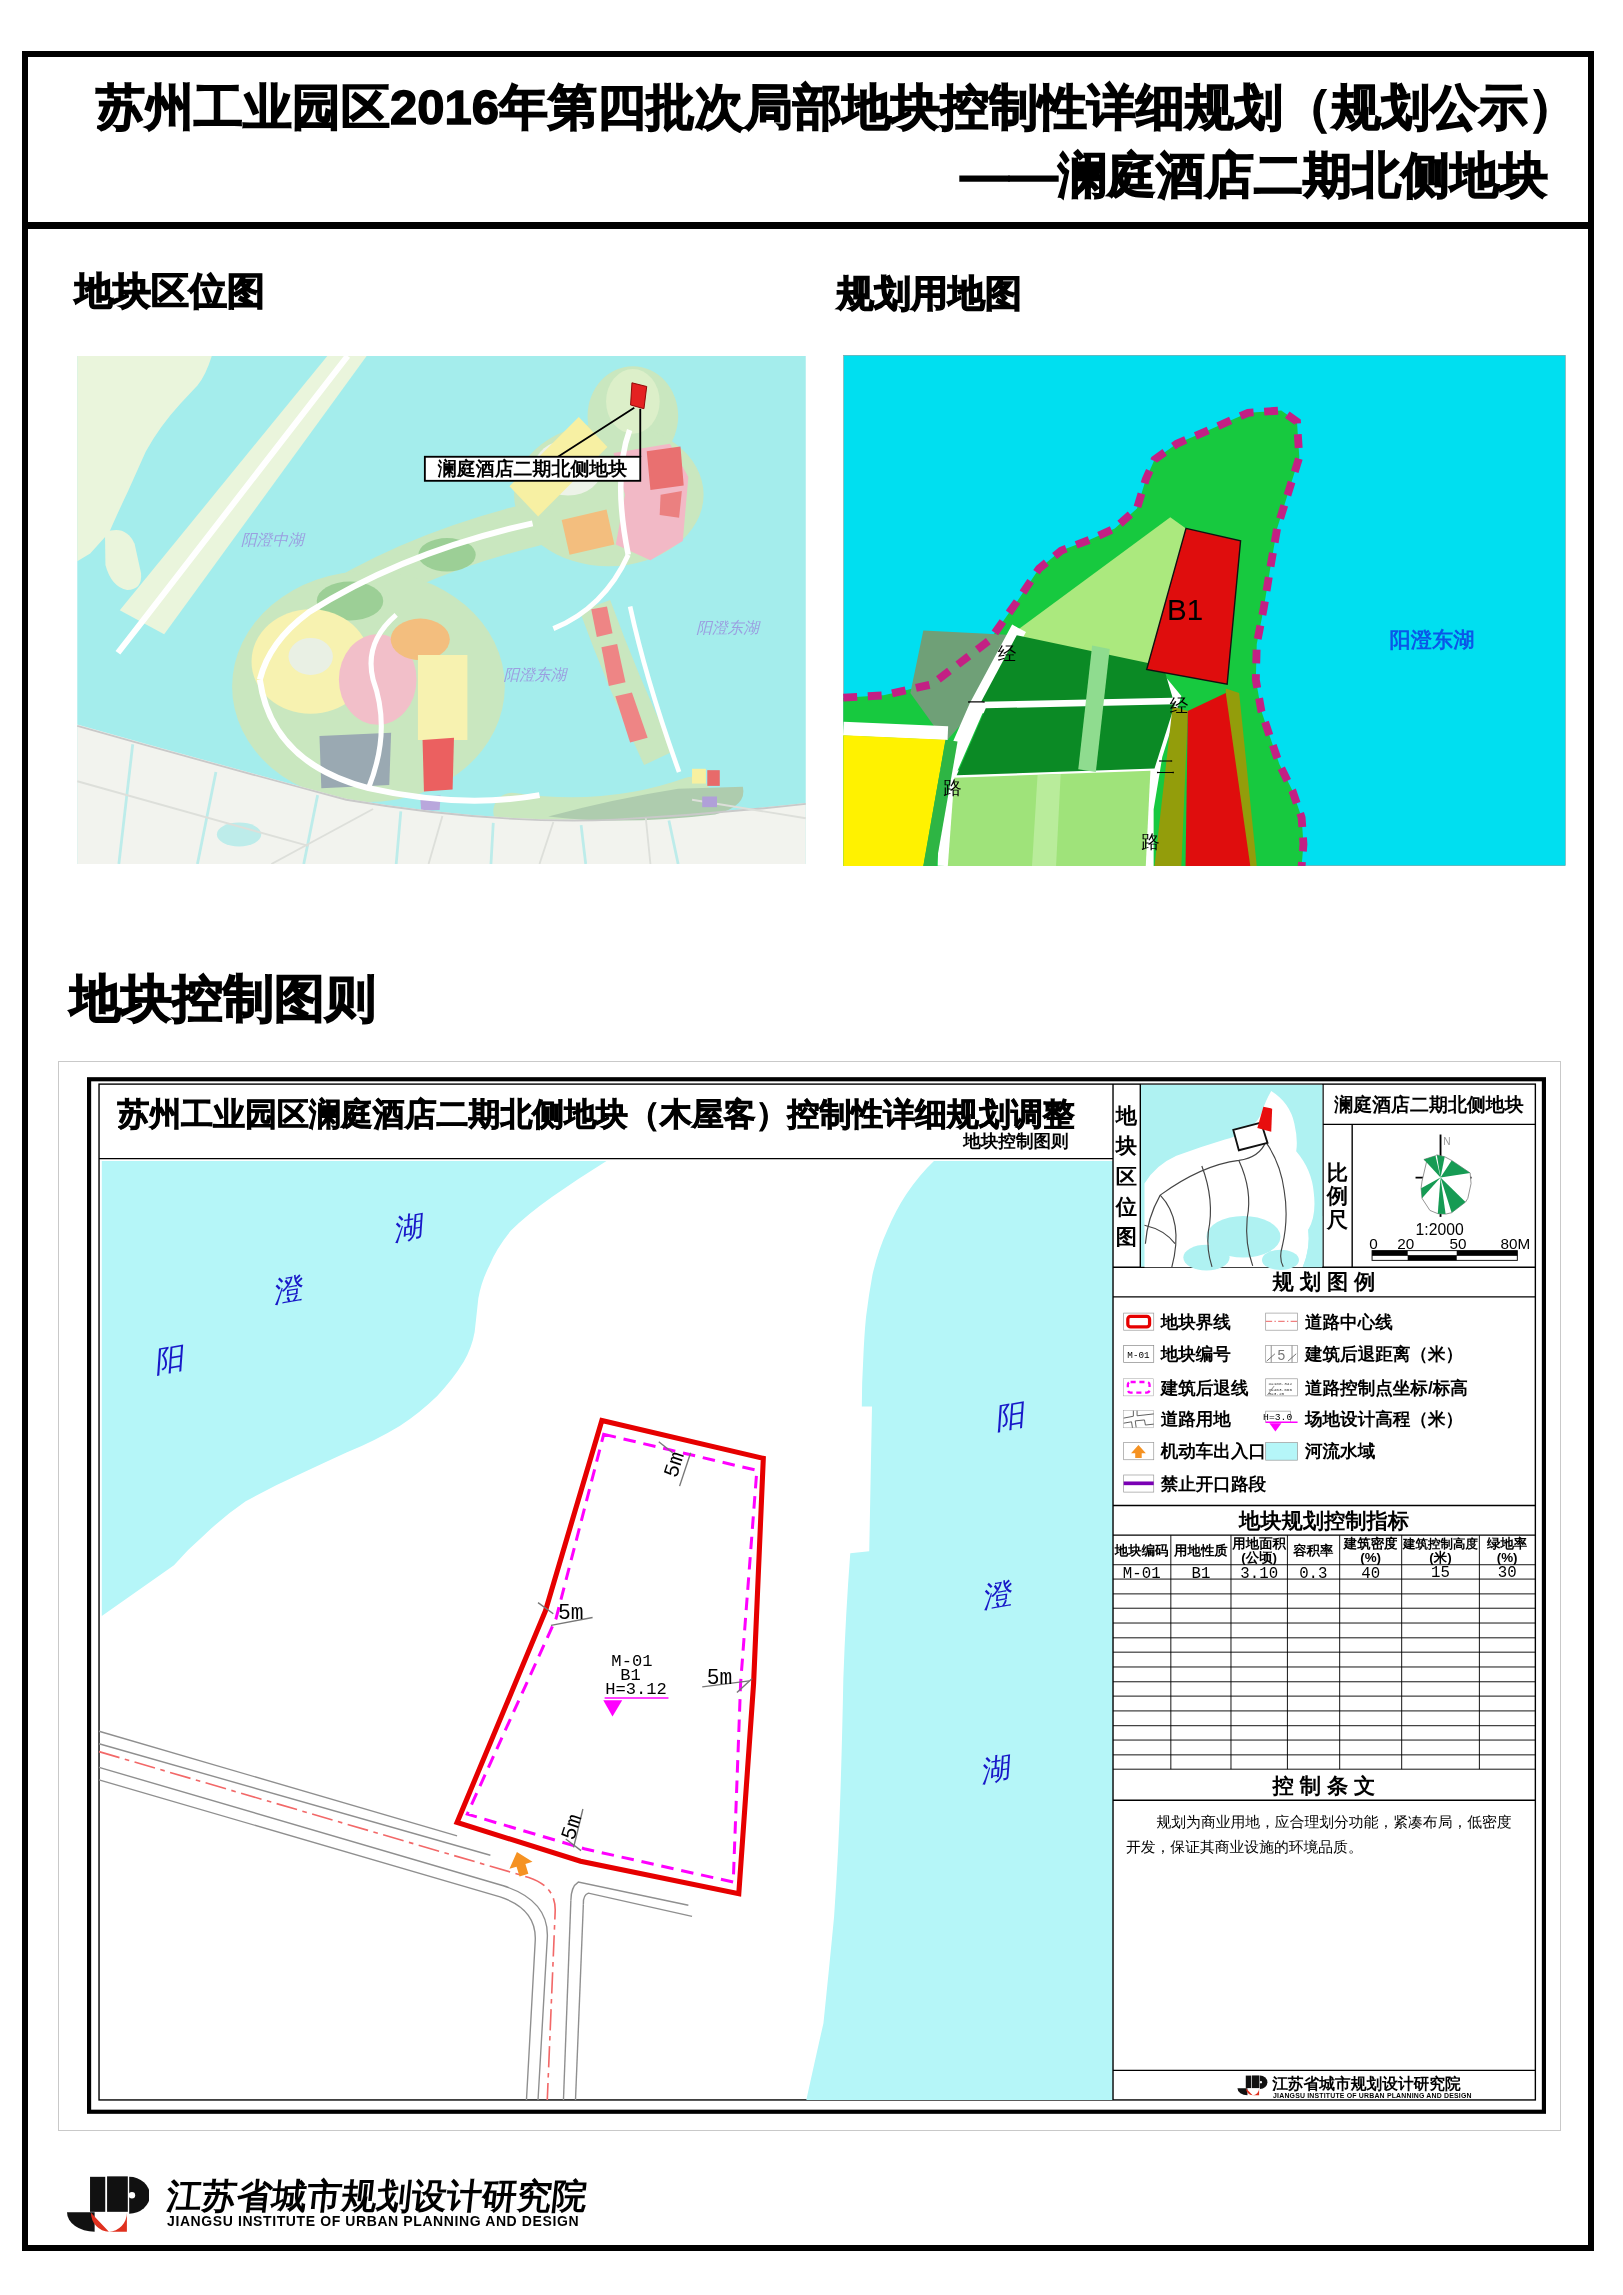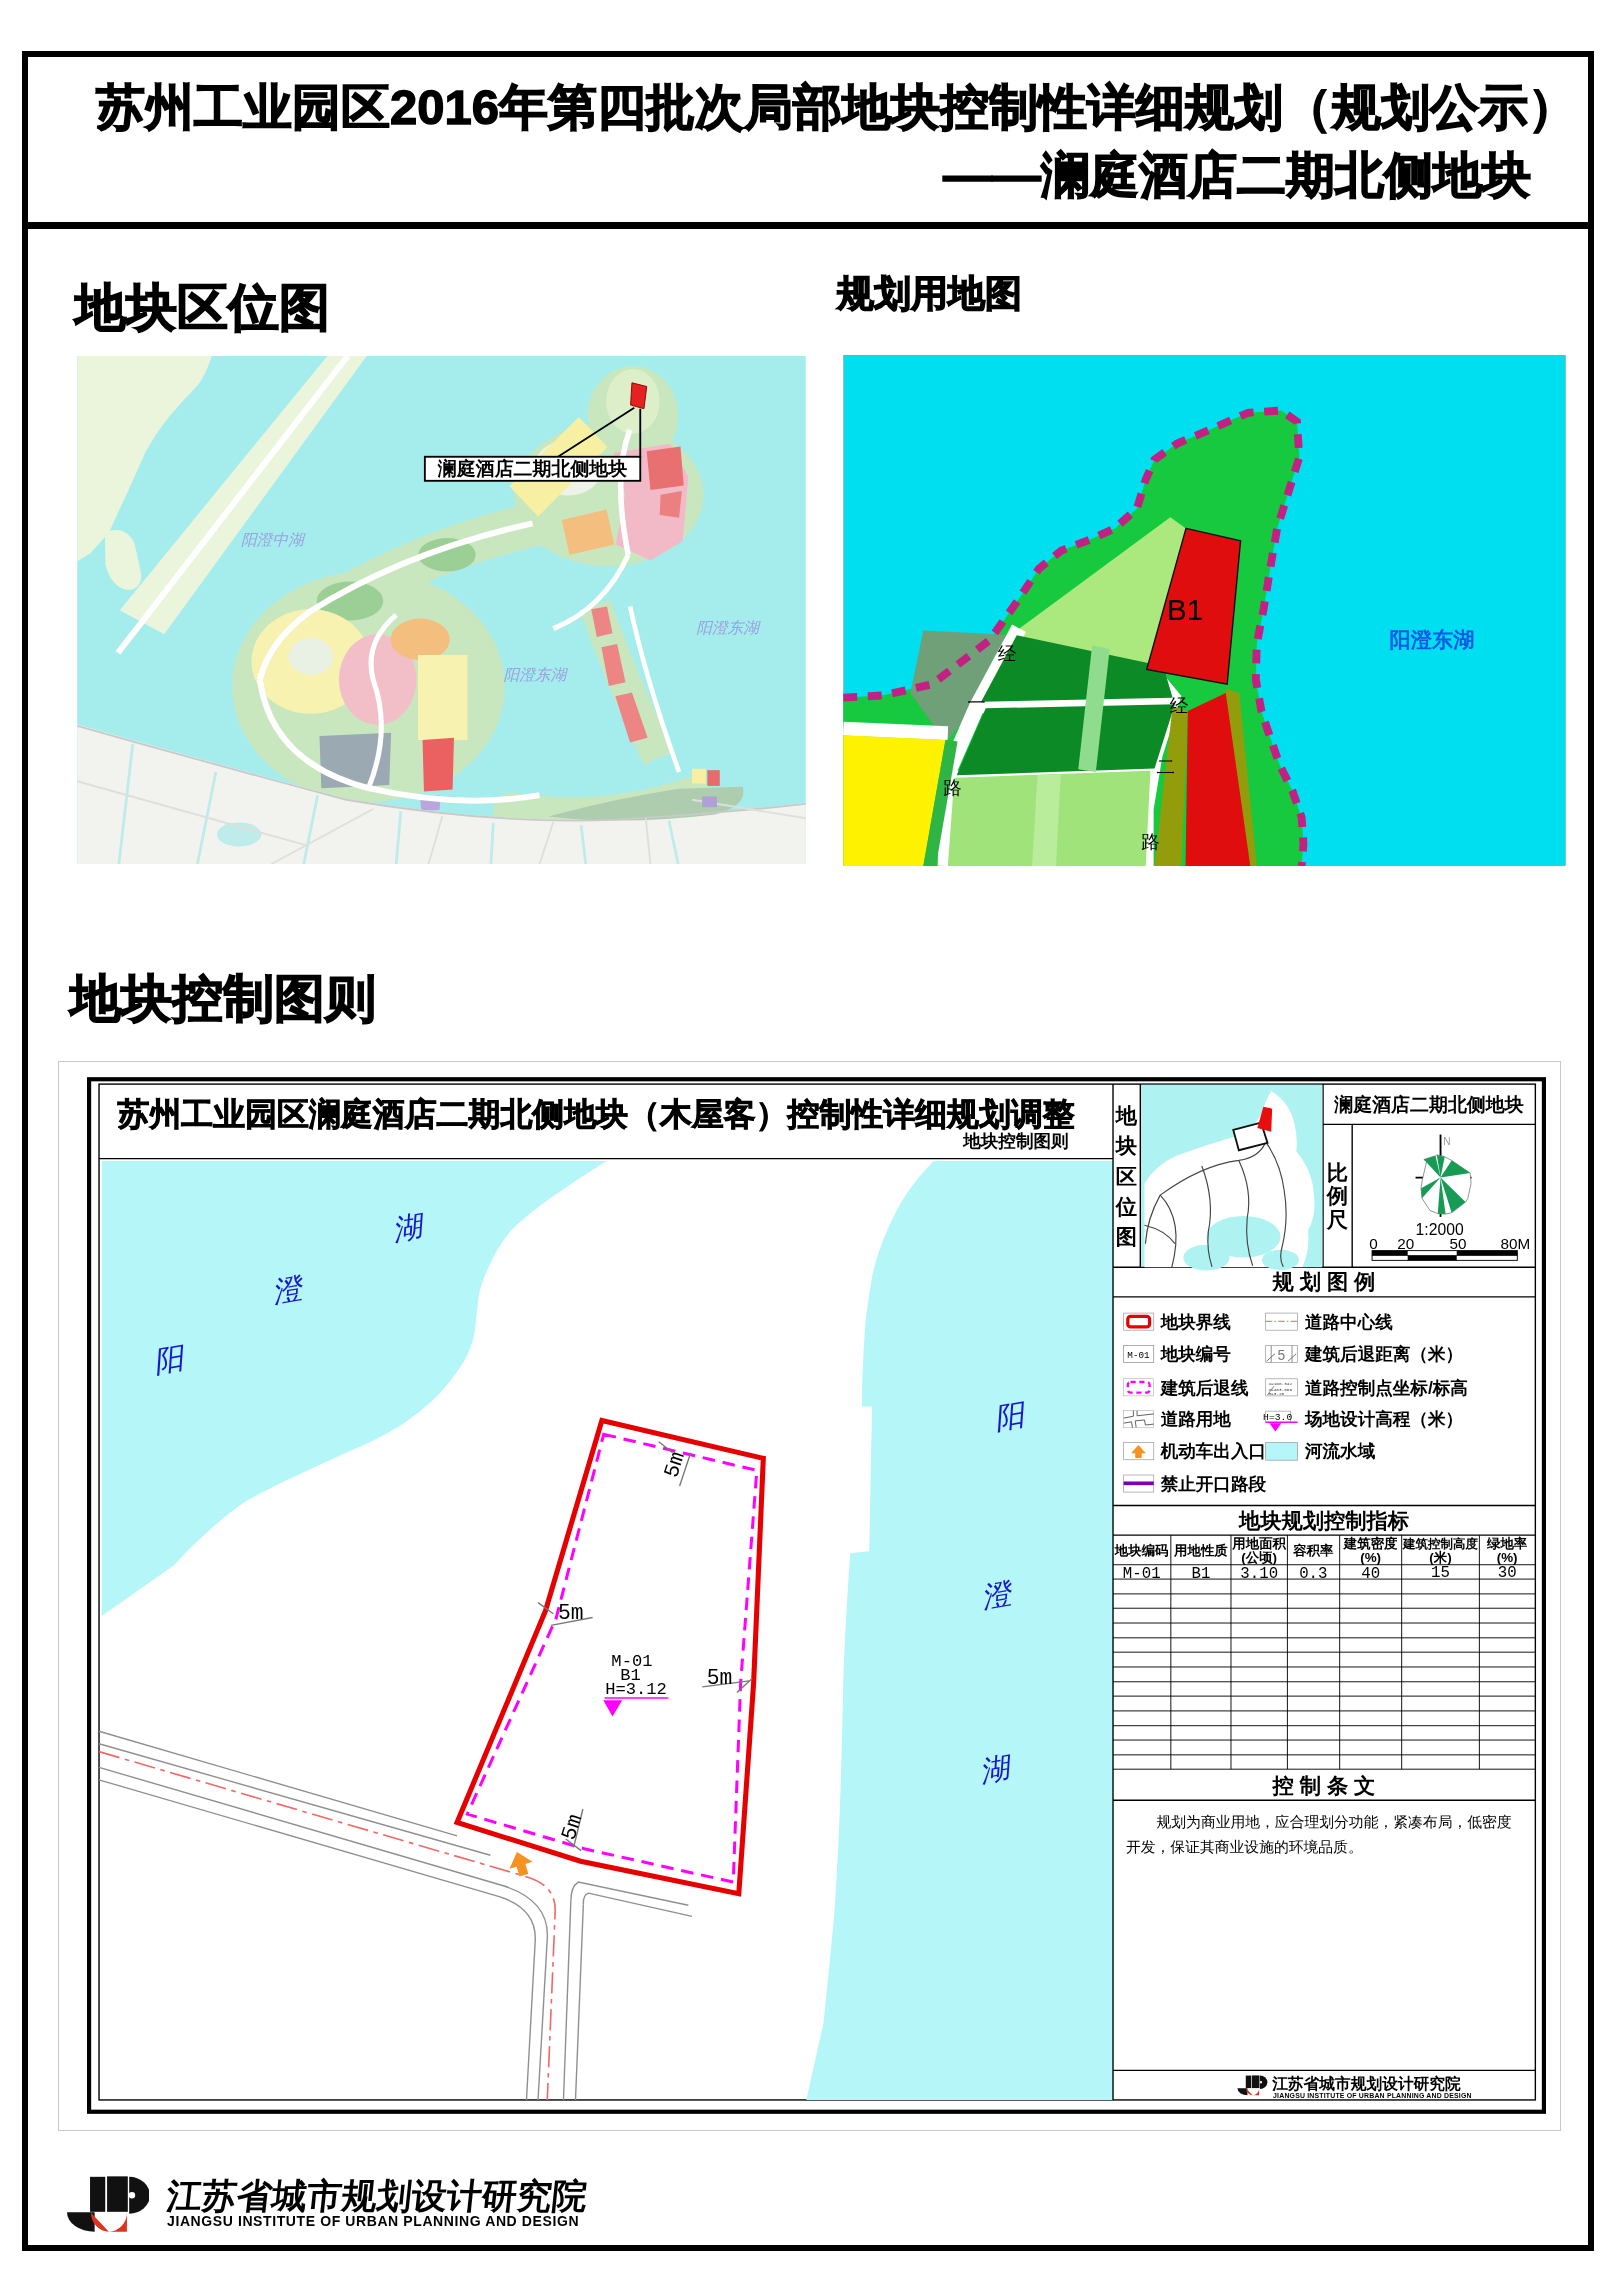--- a/index.html
+++ b/index.html
@@ -12,23 +12,23 @@
 </head>
 <body>
 <div id="page">
 
 <div class="abs" style="left:22px;top:51px;width:1560px;height:2188px;border:6px solid #000;"></div>
 
 <div class="abs" style="left:28px;top:222px;width:1560px;height:6.5px;background:#000;"></div>
 
 <div class="abs hd hv" style="left:96px;top:75px;font-size:49px;white-space:nowrap;">苏州工业园区2016年第四批次局部地块控制性详细规划（规划公示）</div>
 
-<div class="abs hd hv" style="right:92px;top:143px;font-size:49px;white-space:nowrap;">——澜庭酒店二期北侧地块</div>
-
-<div class="abs hd hv" style="left:75px;top:274px;font-size:51px;">地块区位图</div>
+<div class="abs hd hv" style="right:75px;top:143px;font-size:49px;white-space:nowrap;">——澜庭酒店二期北侧地块</div>
+
+<div class="abs hd hv" style="left:75px;top:266px;font-size:38px;">地块区位图</div>
 
 <div class="abs hd hv" style="left:837px;top:269px;font-size:37px;">规划用地图</div>
 
 <div class="abs hd hv" style="left:70px;top:965px;font-size:51px;">地块控制图则</div>
 
 <svg class="abs" style="left:77px;top:356px;" width="729" height="508" viewBox="0 0 1576 1099">
 
 <rect x="0" y="0" width="1576" height="1099" fill="#a4edec"></rect>
 
 <path d="M0,0 L291,0 Q278,42 260,64 L224,102 Q178,152 148,207 L110,292 Q84,347 69,382 L28,427 L0,444 Z" fill="#eaf5dc"></path>

